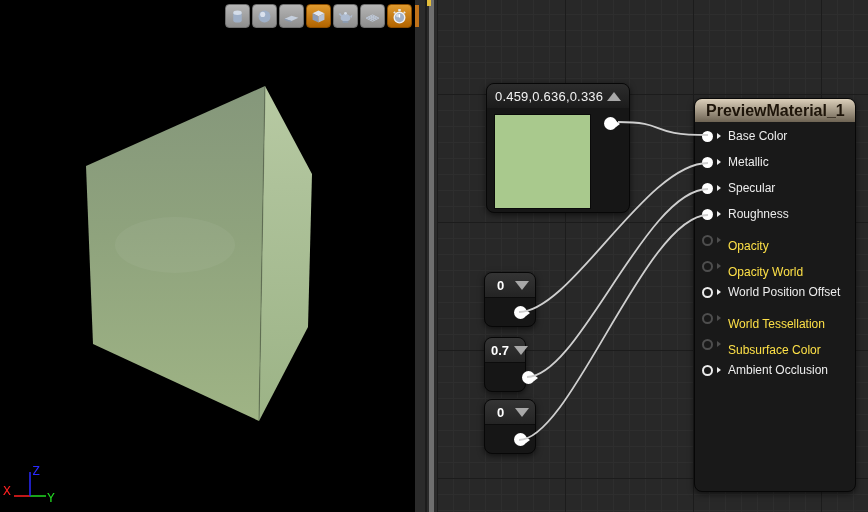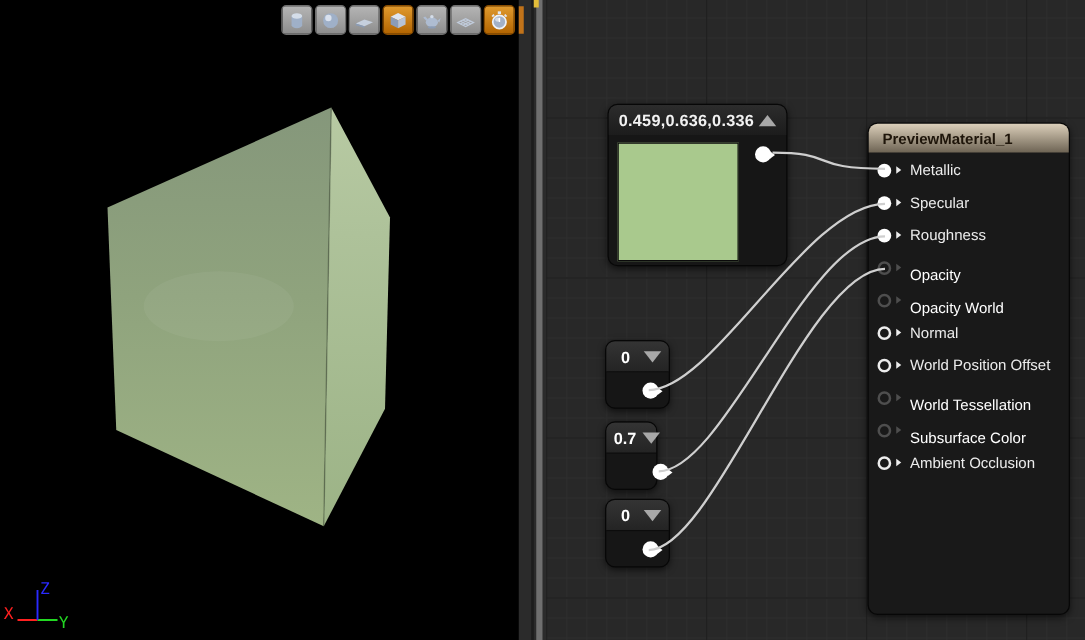--- a/index.html
+++ b/index.html
@@ -35,52 +35,52 @@
     background-size:128px 128px,128px 128px,16px 16px,16px 16px;
     background-position:0 94px,0 0,0 14px,0 0; }
   .wires-svg { position:absolute; left:0; top:0; z-index:3; pointer-events:none; }
   .node { position:absolute; z-index:2; border-radius:8px; background:#161616; border:1px solid #070707;
           box-shadow:0 2px 6px rgba(0,0,0,.6); }
 
   
   .color-node { left:49px; top:83px; width:144px; height:130px; }
   .color-node .hdr { height:24px; display:flex; align-items:center; padding:0 8px; border-radius:7px 7px 0 0;
                      background:linear-gradient(#2c2c2c,#1c1c1c); }
-  .color-node .hdr .ttl { color:#f2f2f2; font-size:13px; font-weight:bold; letter-spacing:.2px; flex:1; }
+  .color-node .hdr .ttl { color:#f2f2f2; font-size:13px; font-weight:normal; letter-spacing:.2px; flex:1; }
   .tri-up { width:0; height:0; border-left:7px solid transparent; border-right:7px solid transparent; border-bottom:9px solid #a8a8a8; }
   .tri-down { width:0; height:0; border-left:7px solid transparent; border-right:7px solid transparent; border-top:9px solid #a8a8a8; }
   .swatch { position:absolute; left:7px; top:30px; width:97px; height:95px; border:1px solid #0a0a0a; }
 
   
   .outpin { position:absolute; width:13px; height:13px; border-radius:50%; background:#fff; }
   .outpin::after { content:""; position:absolute; left:12px; top:3.5px; width:0; height:0;
                    border-top:3px solid transparent; border-bottom:3px solid transparent; border-left:4px solid #fff; }
 
   
   .scalar-node { width:52px; height:55px; }
   .scalar-node .hdr { height:25px; display:flex; align-items:center; padding:0 6px; gap:5px;
                       background:linear-gradient(#343434,#242424); border-radius:7px 7px 0 0; border-bottom:1px solid #0c0c0c; }
   .scalar-node .val { color:#fff; font-size:13px; font-weight:bold; flex:1; text-align:center; }
 
   
   .material-node { left:257px; top:98px; width:162px; height:394px; background:#191919; }
   .material-node .hdr { height:23px; display:flex; align-items:center; padding:0 11px; border-radius:7px 7px 0 0;
-                        background:linear-gradient(#dbcfba,#6e6454); color:#1e150a; font-size:12px; font-weight:bold; }
+                        background:linear-gradient(#dbcfba,#6e6454); color:#1e150a; font-size:16px; font-weight:bold; }
   .pins { padding-top:1px; }
   .pin-row { height:26px; display:flex; align-items:center; padding-left:7px; gap:4px; }
   .pin-c { width:11px; height:11px; border-radius:50%; flex:0 0 auto; }
   .pin-c.connected { background:#fff; }
   .pin-c.open { border:2.5px solid #ececec; background:transparent; }
   .pin-c.disabled { border:2.5px solid #4e4e4e; background:transparent; }
   .pin-a { width:0; height:0; border-top:3px solid transparent; border-bottom:3px solid transparent; }
   .pin-a.connected, .pin-a.open { border-left:4px solid #ececec; }
   .pin-a.disabled { border-left:4px solid #4e4e4e; }
   .pin-l { font-size:12px; margin-left:3px; white-space:nowrap; }
   .pin-row.connected .pin-l, .pin-row.open .pin-l { color:#ececec; }
-  .pin-row.disabled .pin-l { color:#ffffff;margin-top:11px; }
+  .pin-row.disabled .pin-l { color:#fde047;margin-top:11px; }
 </style>
 </head>
 <body>
 
 <div class="stage">
 
   <div class="viewport">
     <svg class="mesh-svg" width="415" height="512">
       <defs>
         <linearGradient id="gFront" x1="0" y1="0" x2="0" y2="1">
@@ -224,20 +224,25 @@
       </div>
       <span class="outpin" style="left:29px; top:33px;"></span>
     </div>
 
     <div class="node material-node">
       <div class="hdr">PreviewMaterial_1</div>
       <div class="pins" id="pins">
           <div class="pin-row connected">
             <span class="pin-c connected"></span>
             <span class="pin-a connected"></span>
+            <span class="pin-l">Base Color</span>
+          </div>
+          <div class="pin-row connected">
+            <span class="pin-c connected"></span>
+            <span class="pin-a connected"></span>
             <span class="pin-l">Metallic</span>
           </div>
           <div class="pin-row connected">
             <span class="pin-c connected"></span>
             <span class="pin-a connected"></span>
             <span class="pin-l">Specular</span>
           </div>
           <div class="pin-row connected">
             <span class="pin-c connected"></span>
             <span class="pin-a connected"></span>
@@ -245,25 +250,20 @@
           </div>
           <div class="pin-row disabled">
             <span class="pin-c disabled"></span>
             <span class="pin-a disabled"></span>
             <span class="pin-l">Opacity</span>
           </div>
           <div class="pin-row disabled">
             <span class="pin-c disabled"></span>
             <span class="pin-a disabled"></span>
             <span class="pin-l">Opacity World</span>
-          </div>
-          <div class="pin-row open">
-            <span class="pin-c open"></span>
-            <span class="pin-a open"></span>
-            <span class="pin-l">Normal</span>
           </div>
           <div class="pin-row open">
             <span class="pin-c open"></span>
             <span class="pin-a open"></span>
             <span class="pin-l">World Position Offset</span>
           </div>
           <div class="pin-row disabled">
             <span class="pin-c disabled"></span>
             <span class="pin-a disabled"></span>
             <span class="pin-l">World Tessellation</span>

